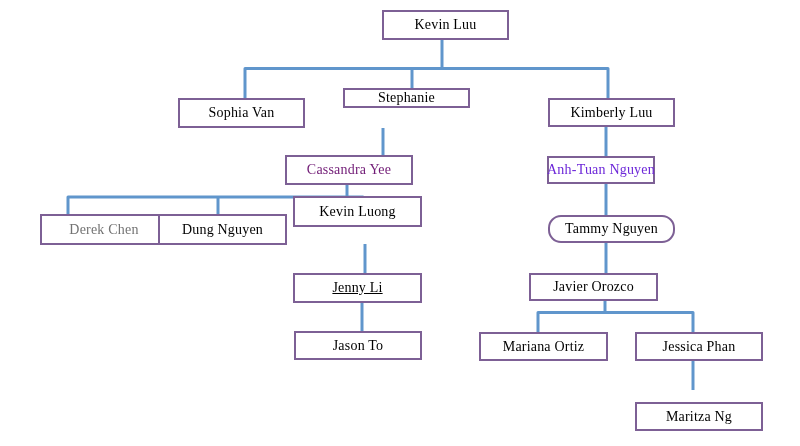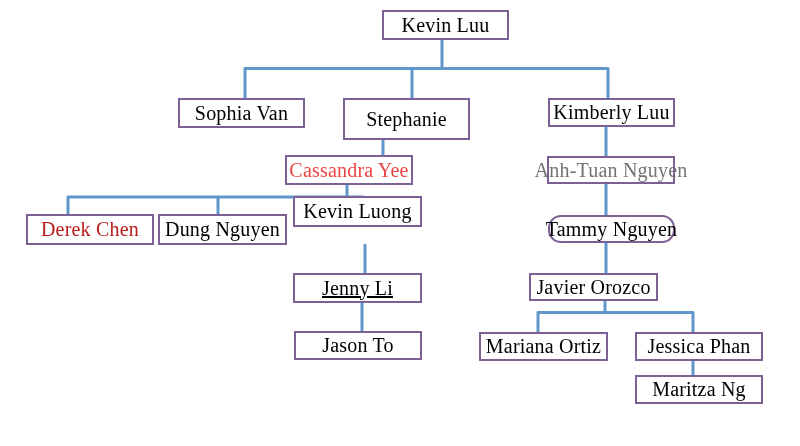--- a/index.html
+++ b/index.html
@@ -23,21 +23,21 @@
     height: 446px;
   }
   .node {
     position: absolute;
     box-sizing: border-box;
     background: #ffffff;
     border: 2.5px solid #7d6095;
     display: flex;
     align-items: center;
     justify-content: center;
-    font-size: 20px;
+    font-size: 14px;
     color: #000000;
     white-space: nowrap;
     letter-spacing: 0.2px;
   }
 </style>
 </head>
 <body>
 
 <div id="canvas">
   <svg id="connector-layer" viewBox="0 0 800 446" xmlns="http://www.w3.org/2000/svg">
@@ -56,55 +56,55 @@
       <polyline points="605,300 605,314" fill="none" stroke="#6096cc" stroke-width="3" stroke-linejoin="round"></polyline>
       <polyline points="538,332 538,312.5 693,312.5 693,332" fill="none" stroke="#6096cc" stroke-width="3" stroke-linejoin="round"></polyline>
       <polyline points="693,360 693,390" fill="none" stroke="#6096cc" stroke-width="3" stroke-linejoin="round"></polyline>
     </svg>
 <div class="node" style="left: 382px; top: 10px; width: 127px; height: 30px; border-color: rgb(125, 96, 149); color: rgb(0, 0, 0);">
       <span>Kevin Luu</span>
     </div>
     <div class="node" style="left: 178px; top: 98px; width: 127px; height: 30px; border-color: rgb(125, 96, 149); color: rgb(0, 0, 0); align-items: center;">
       <span>Sophia Van</span>
     </div>
-    <div class="node" style="left: 343px; top: 98px; width: 127px; height: 42px; border-color: rgb(125, 96, 149); color: rgb(0, 0, 0);">
+    <div class="node" style="left: 343px; top: 88px; width: 127px; height: 20px; border-color: rgb(125, 96, 149); color: rgb(0, 0, 0);">
       <span>Stephanie</span>
     </div>
     <div class="node" style="left: 548px; top: 98px; width: 127px; height: 29px; border-color: rgb(125, 96, 149); color: rgb(0, 0, 0);">
       <span>Kimberly Luu</span>
     </div>
-    <div class="node" style="left: 285px; top: 155px; width: 128px; height: 30px; border-color: rgb(125, 96, 149); color: #ef4444;">
+    <div class="node" style="left: 285px; top: 155px; width: 128px; height: 30px; border-color: rgb(125, 96, 149); color: #701a75;">
       <span>Cassandra Yee</span>
     </div>
-    <div class="node" style="left: 26px; top: 214px; width: 128px; height: 31px; border-color: rgb(125, 96, 149); color: #b91c1c;">
+    <div class="node" style="left: 40px; top: 214px; width: 128px; height: 31px; border-color: rgb(125, 96, 149); color: #737373;">
       <span>Derek Chen</span>
     </div>
     <div class="node" style="left: 158px; top: 214px; width: 129px; height: 31px; border-color: rgb(125, 96, 149); color: rgb(0, 0, 0);">
       <span>Dung Nguyen</span>
     </div>
     <div class="node" style="left: 293px; top: 196px; width: 129px; height: 31px; border-color: rgb(125, 96, 149); color: rgb(0, 0, 0);">
       <span>Kevin Luong</span>
     </div>
     <div class="node" style="left: 293px; top: 273px; width: 129px; height: 30px; border-color: rgb(125, 96, 149); color: rgb(0, 0, 0); text-decoration: underline;">
       <span>Jenny Li</span>
     </div>
     <div class="node" style="left: 294px; top: 331px; width: 128px; height: 29px; border-color: rgb(125, 96, 149); color: rgb(0, 0, 0);">
       <span>Jason To</span>
     </div>
-    <div class="node" style="left: 547px; top: 156px; width: 128px; height: 28px; border-color: rgb(125, 96, 149); color: #737373;">
+    <div class="node" style="left: 547px; top: 156px; width: 108px; height: 28px; border-color: rgb(125, 96, 149); color: #6d28d9;">
       <span>Anh-Tuan Nguyen</span>
     </div>
     <div class="node" style="left: 548px; top: 215px; width: 127px; height: 28px; border-color: rgb(125, 96, 149); color: rgb(0, 0, 0); border-radius: 13px;">
       <span>Tammy Nguyen</span>
     </div>
     <div class="node" style="left: 529px; top: 273px; width: 129px; height: 28px; border-color: rgb(125, 96, 149); color: rgb(0, 0, 0);">
       <span>Javier Orozco</span>
     </div>
     <div class="node" style="left: 479px; top: 332px; width: 129px; height: 29px; border-color: rgb(125, 96, 149); color: rgb(0, 0, 0);">
       <span>Mariana Ortiz</span>
     </div>
     <div class="node" style="left: 635px; top: 332px; width: 128px; height: 29px; border-color: rgb(125, 96, 149); color: rgb(0, 0, 0);">
       <span>Jessica Phan</span>
     </div>
-    <div class="node" style="left: 635px; top: 375px; width: 128px; height: 29px; border-color: rgb(125, 96, 149); color: rgb(0, 0, 0);">
+    <div class="node" style="left: 635px; top: 402px; width: 128px; height: 29px; border-color: rgb(125, 96, 149); color: rgb(0, 0, 0);">
       <span>Maritza Ng</span>
     </div>
   </div>
 
 </body></html>

